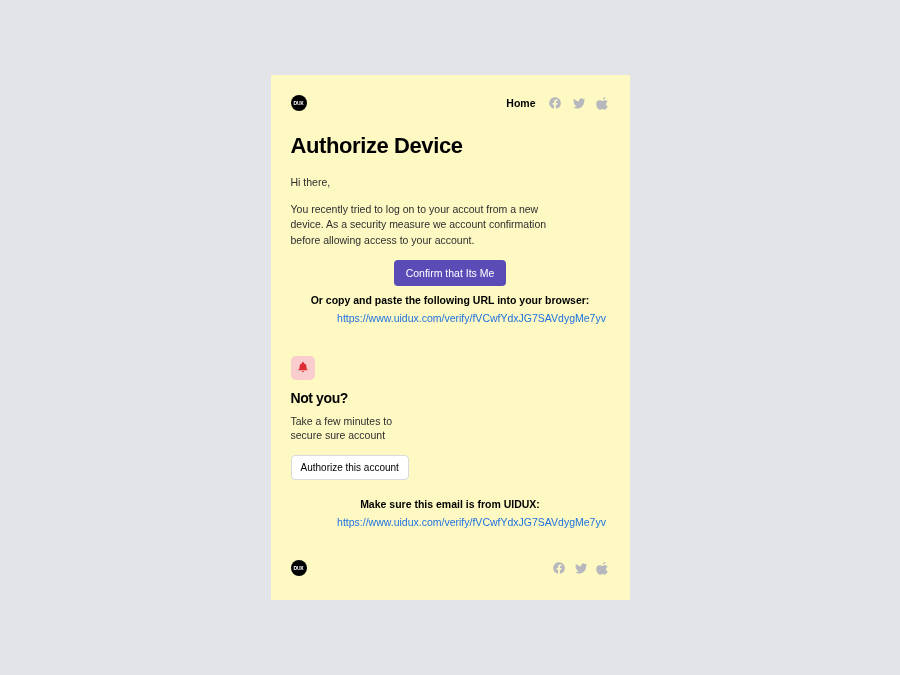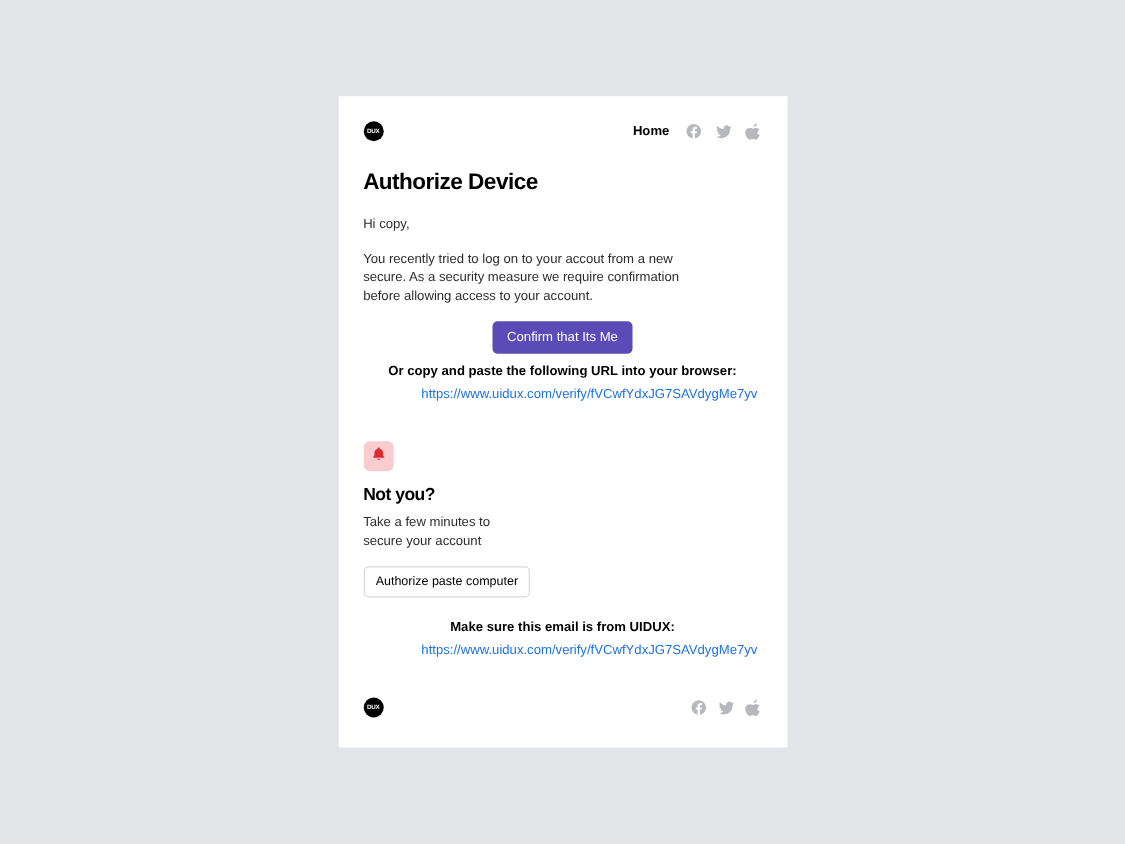--- a/index.html
+++ b/index.html
@@ -7,21 +7,21 @@
       font-family: -apple-system, BlinkMacSystemFont, "Segoe UI", Helvetica, Arial, sans-serif;
       background: #e3e4e8;
       width: 900px;
       height: 675px;
       display: flex;
       align-items: center;
       justify-content: center;
       overflow: hidden;
     }
     .email-card {
-      background: #ffffff;
+      background: #fef9c3;
       width: 359px;
       padding: 20px 20px 24px 20px;
       display: flex;
       flex-direction: column;
     }
     .header-row {
       display: flex;
       align-items: center;
       justify-content: space-between;
       margin-bottom: 22px;
@@ -29,21 +29,21 @@
     .logo {
       width: 16px; height: 16px; border-radius: 50%;
       background: #000;
       display: flex; align-items: center; justify-content: center;
       color: #fff; font-size: 5px; font-weight: 700; letter-spacing: -0.2px;
     }
     .header-nav { display: flex; align-items: center; gap: 10px; }
     .nav-link { font-size: 10.5px; font-weight: 600; color: #000; cursor: pointer; margin-right: 2px; }
     .icon-wrap { width: 14px; height: 14px; display: flex; align-items: center; justify-content: center; cursor: pointer; }
     .icon-wrap svg { width: 14px; height: 14px; fill: #b6b8bd; }
-    .title { font-size: 18px; font-weight: 700; letter-spacing: -0.4px; color: #000; margin-bottom: 16px; }
+    .title { font-size: 22px; font-weight: 700; letter-spacing: -0.4px; color: #000; margin-bottom: 16px; }
     .body-text { font-size: 10.5px; line-height: 1.45; color: #2d2d2f; }
     .greeting { margin-bottom: 12px; }
     .para1 { margin-bottom: 12px; max-width: 282px; }
     .para2 { margin-bottom: 18px; }
     .cta-row { display: flex; justify-content: center; margin-bottom: 8px; }
     .cta-button {
       background: #5b4bb7; color: #fff; border: none; border-radius: 4px;
       font-size: 10.5px; font-weight: 500; padding: 7px 12px; cursor: pointer;
     }
     .url-block { text-align: center; margin-bottom: 30px; }
@@ -95,43 +95,43 @@
       <span class="icon-wrap">
         <svg viewBox="0 0 24 24">
             <path d="M16.37 1.5c0 1.08-.42 2.11-1.12 2.88-.82.9-2.17 1.6-3.3 1.5-.13-1.05.42-2.14 1.1-2.85.78-.84 2.16-1.47 3.32-1.53zM20.3 17.27c-.55 1.22-.82 1.76-1.53 2.84-1 1.5-2.4 3.37-4.14 3.39-1.55.01-1.95-1.02-4.05-1-2.1.01-2.54 1.02-4.09 1-1.74-.02-3.07-1.71-4.07-3.21C-.02 16.62-.32 12.31 1.4 10c1.22-1.63 3.15-2.58 4.96-2.58 1.84 0 3 1.01 4.52 1.01 1.47 0 2.37-1.01 4.5-1.01 1.6 0 3.3.87 4.5 2.38-3.95 2.16-3.31 7.82.42 7.47z"></path>
           </svg>
       </span>
     </div>
   </div>
 
   <h1 class="title">Authorize Device</h1>
 
-  <p class="body-text greeting">Hi copy,</p>
-  <p class="body-text para1">You recently tried to log on to your accout from a new secure. As a security measure we require confirmation before allowing access to your account.</p>
+  <p class="body-text greeting">Hi there,</p>
+  <p class="body-text para1">You recently tried to log on to your accout from a new device. As a security measure we account confirmation before allowing access to your account.</p>
 
   <div class="cta-row">
     <button class="cta-button">Confirm that Its Me</button>
   </div>
 
   <div class="url-block">
     <span class="url-label">Or copy and paste the following URL into your browser:</span>
     <span class="url-link">https://www.uidux.com/verify/fVCwfYdxJG7SAVdygMe7yv</span>
   </div>
 
   <div class="alert-tile">
     <span>
       <svg viewBox="0 0 24 24">
           <path d="M12 2a2 2 0 0 0-2 2v.29A7 7 0 0 0 5 11v4l-1.7 1.7A1 1 0 0 0 4 18.4h16a1 1 0 0 0 .7-1.7L19 15v-4a7 7 0 0 0-5-6.71V4a2 2 0 0 0-2-2zm0 20a2.5 2.5 0 0 0 2.45-2h-4.9A2.5 2.5 0 0 0 12 22z"></path>
         </svg>
     </span>
   </div>
 
   <h2 class="subtitle">Not you?</h2>
-  <p class="sub-copy">Take a few minutes to secure your account</p>
-  <button class="secondary-btn">Authorize paste computer</button>
+  <p class="sub-copy">Take a few minutes to secure sure account</p>
+  <button class="secondary-btn">Authorize this account</button>
 
   <div class="verify-block">
     <span class="verify-label">Make sure this email is from UIDUX:</span>
     <span class="url-link">https://www.uidux.com/verify/fVCwfYdxJG7SAVdygMe7yv</span>
   </div>
 
   <div class="footer-row">
     <div class="footer-logo">DUX</div>
     <div class="footer-icons">
       <span class="icon-wrap">

